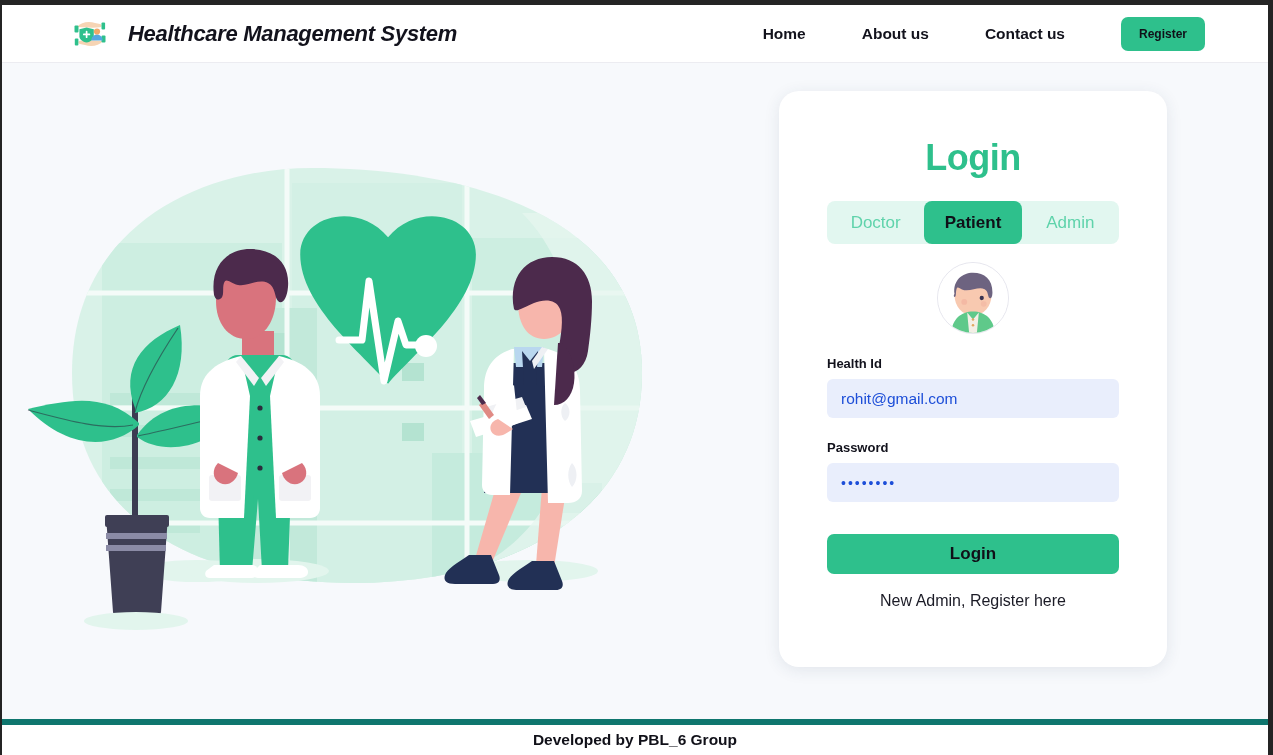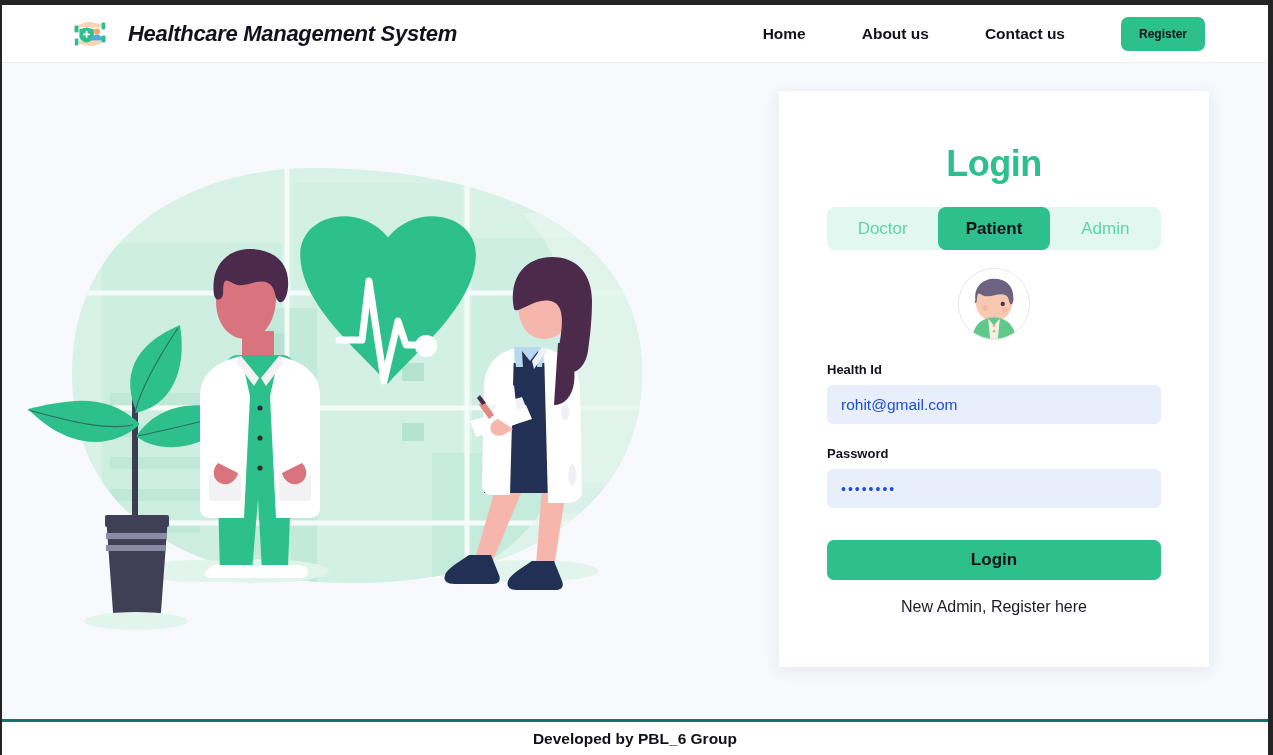--- a/index.html
+++ b/index.html
@@ -53,25 +53,25 @@
   
   .hero {
     position: absolute; left: 0px; top: 58px;
     width: 740px; height: 600px;
   }
   .hero svg { display: block; }
 
   
   .card {
     position: absolute; left: 777px; top: 86px;
-    width: 430px; height: 576px;
+    width: 388px; height: 576px;
     background: #ffffff;
-    border-radius: 2px;
+    border-radius: 20px;
     box-shadow: 0 3px 16px rgba(40,60,90,0.10);
-    padding: 18px 48px;
+    padding: 12px 48px;
   }
   .card-title {
     text-align: center; color: #2ec08c;
     font-size: 36px; font-weight: bold;
     letter-spacing: -0.5px;
     margin-top: 34px;
   }
 
   .tabs {
     display: flex; margin-top: 22px;
@@ -120,21 +120,21 @@
   .register-link {
     display: block; text-align: center; margin-top: 18px;
     font-size: 16px; color: #1b1b26; text-decoration: none;
     cursor: pointer;
   }
 
   
   .footer {
     position: absolute; left: 0; bottom: 0;
     width: 1266px; height: 36px;
-    background: #ffffff; border-top: 3px solid #0f766e;
+    background: #ffffff; border-top: 6px solid #0f766e;
     display: flex; align-items: center; justify-content: center;
   }
   .footer-text { font-size: 15.5px; font-weight: bold; color: #101018; }
 </style>
 </head>
 <body>
 
 <div id="app">
 
   <div class="header">

